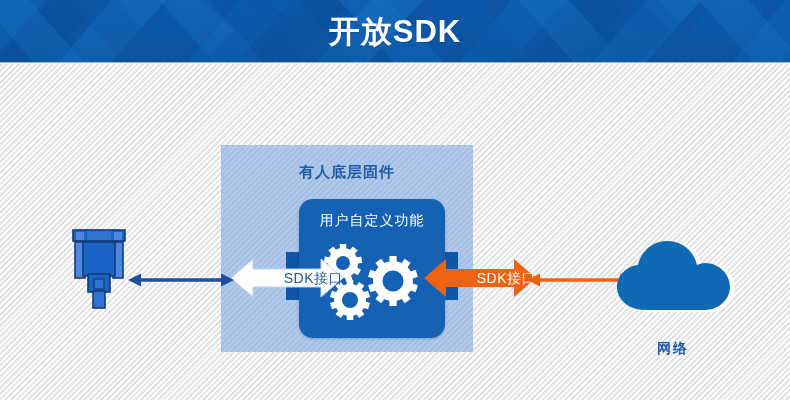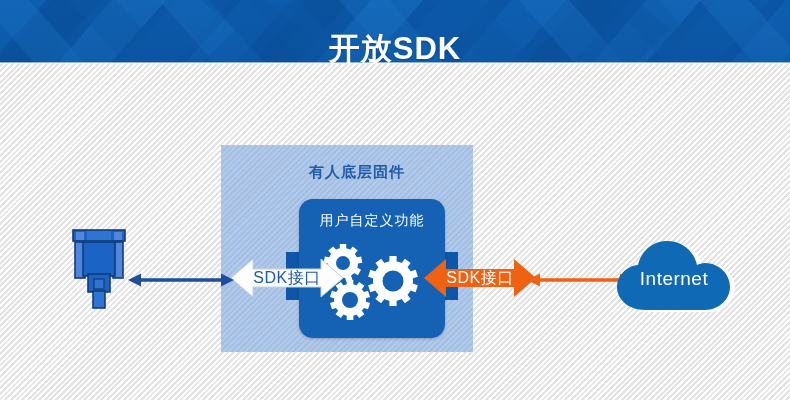--- a/index.html
+++ b/index.html
@@ -44,21 +44,20 @@
     width: 790px;
     height: 63px;
     line-height: 63px;
     text-align: center;
     color: #ffffff;
     font-size: 31px;
     font-weight: bold;
     letter-spacing: 1px;
     z-index: 5;
     text-shadow: 0 1px 2px rgba(0,0,0,0.18);
-    margin-top: 17px;
   }
   .header-bottom-line {
     position: absolute;
     left: 0;
     top: 62px;
     width: 790px;
     height: 2px;
     background: rgba(255,255,255,0.55);
     z-index: 6;
   }
@@ -95,21 +94,20 @@
   .firmware-label {
     position: absolute;
     left: 0;
     top: 18px;
     width: 252px;
     text-align: center;
     color: #1f5aa6;
     font-size: 15px;
     font-weight: bold;
     letter-spacing: 1px;
-    padding-left: 10px;
   }
 
   
   .userfunc-box {
     position: absolute;
     left: 299px;
     top: 199px;
     width: 146px;
     height: 139px;
     background: #1562b5;
@@ -159,22 +157,22 @@
     width: 112px;
     height: 42px;
   }
   .sdk-arrow svg { display:block; }
   .sdk-arrow .sdk-text {
     position: absolute;
     left: 0; top: 0;
     width: 112px;
     height: 42px;
     line-height: 42px;
-    text-align: center;
-    font-size: 16px;
+    text-align: right;
+    font-size: 14px;
     letter-spacing: 0.5px;
     font-weight: normal;
   }
   #sdk-left  { left: 231px; }
   #sdk-right { left: 424px; }
   #sdk-left  .sdk-text { color: #1f5aa6; }
   #sdk-right .sdk-text { color: #ffffff; }
 
   
   .conn-arrow {
@@ -407,15 +405,15 @@
   </svg>
 
   <svg class="cloud-icon" viewBox="0 0 144 80">
     <path d="M42,74 C24,74 12,63 12,50 C12,38 22,29 33,28 C36,13 49,4 63,4
              C78,4 90,14 93,28 C95,27 98,26 101,26 C115,26 126,37 126,50
              C126,63 115,74 101,74 Z" fill="#ffffff" opacity="0.9"></path>
     <path d="M36,72 C19,72 8,61 8,49 C8,37 18,28 29,27 C32,13 44,3 58,3
              C73,3 85,13 88,27 C90,26 93,25 96,25 C110,25 121,36 121,49
              C121,61 110,72 96,72 Z" fill="#1069b5"></path>
   </svg>
-  <div class="cloud-text">Internet</div>
+  <div class="cloud-label">网络</div>
 
 </div>
 
 </body></html>

